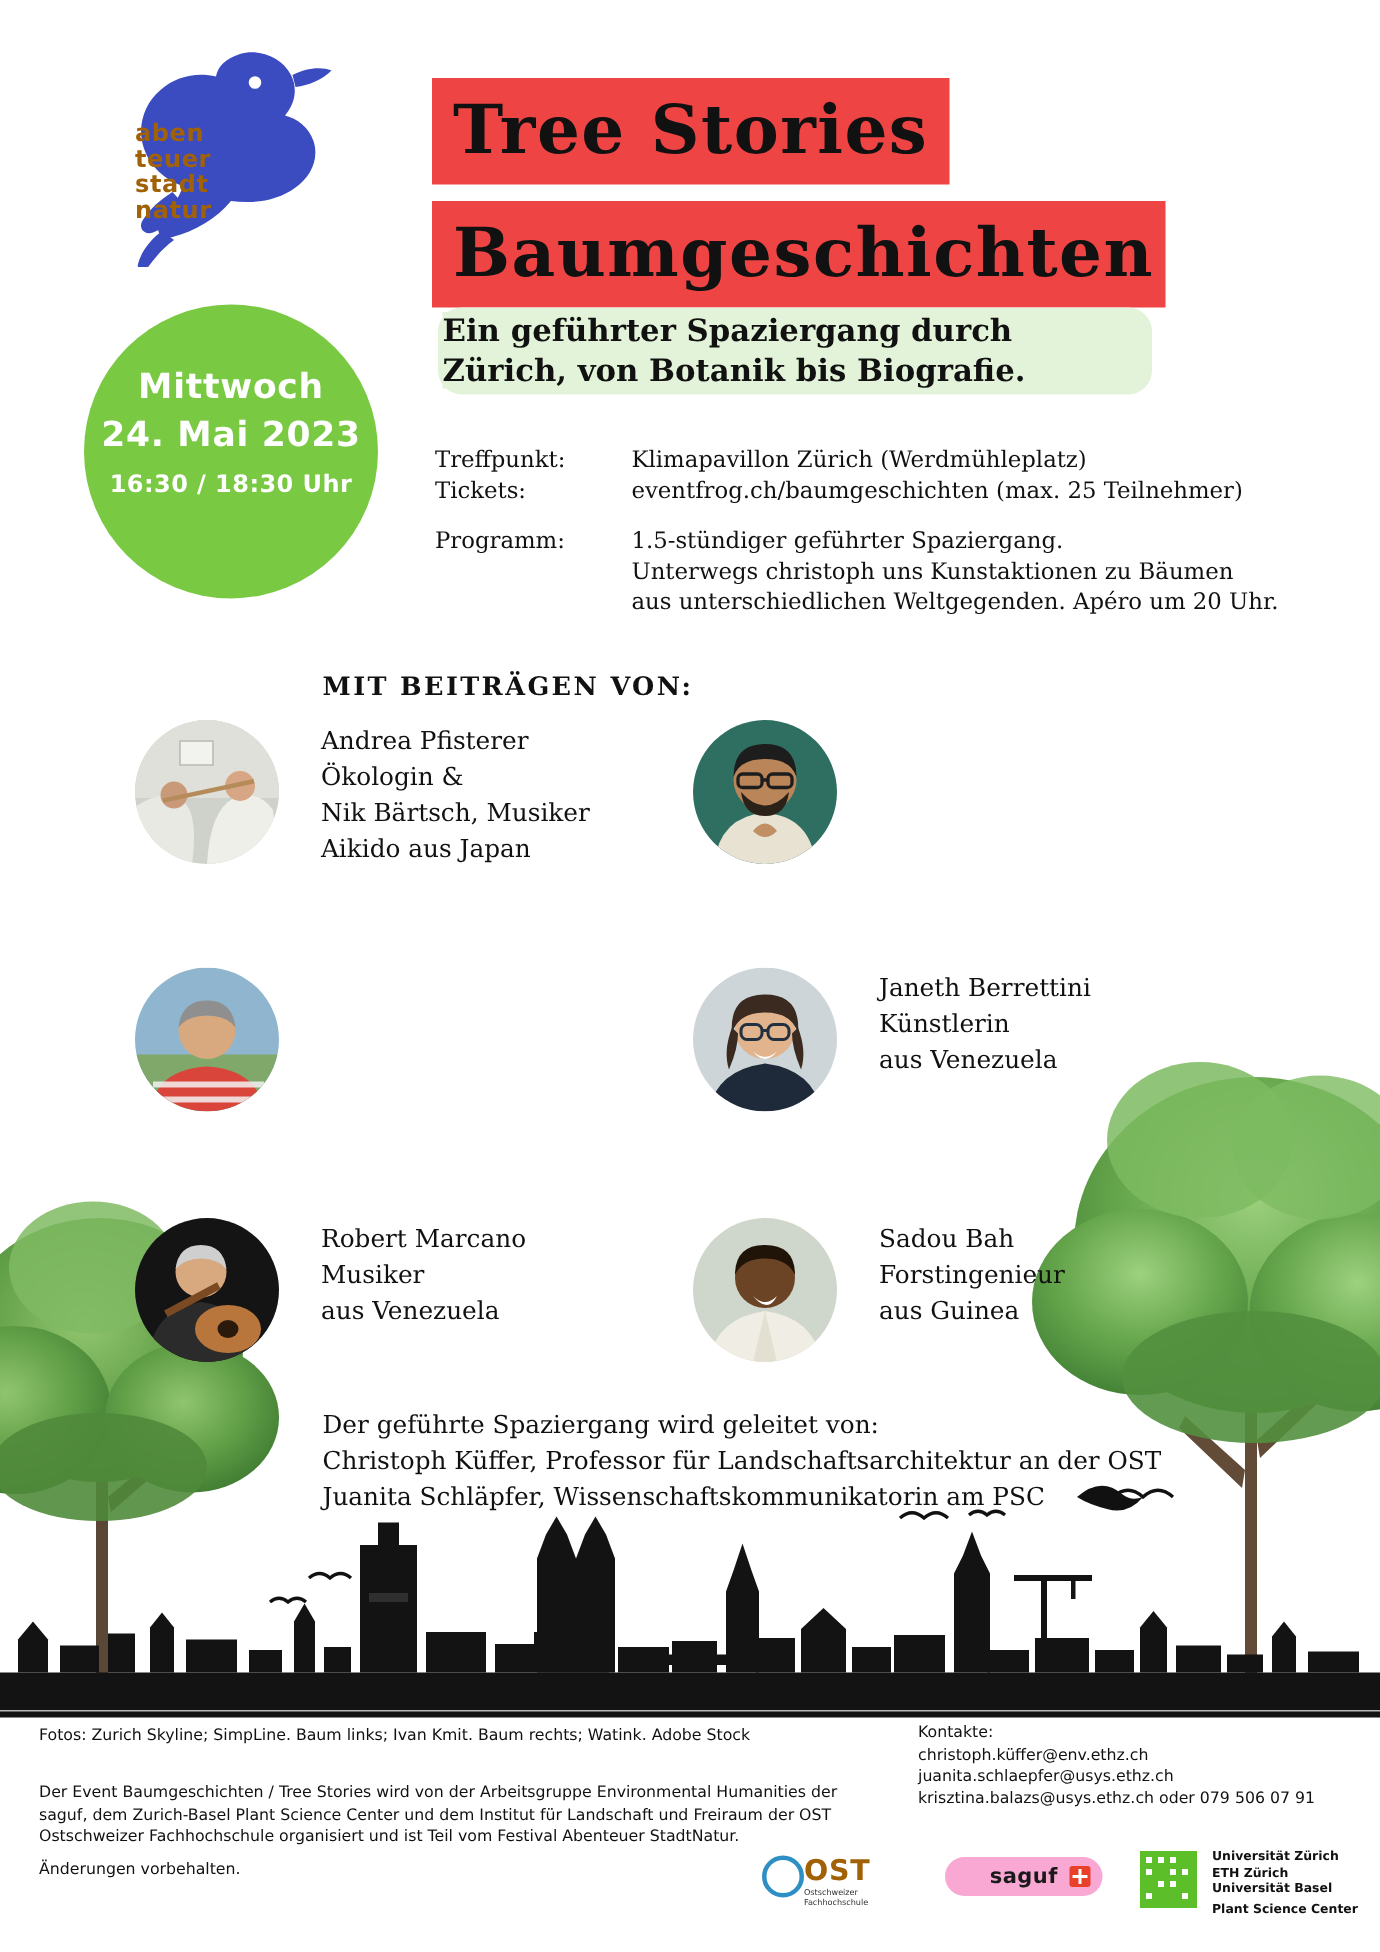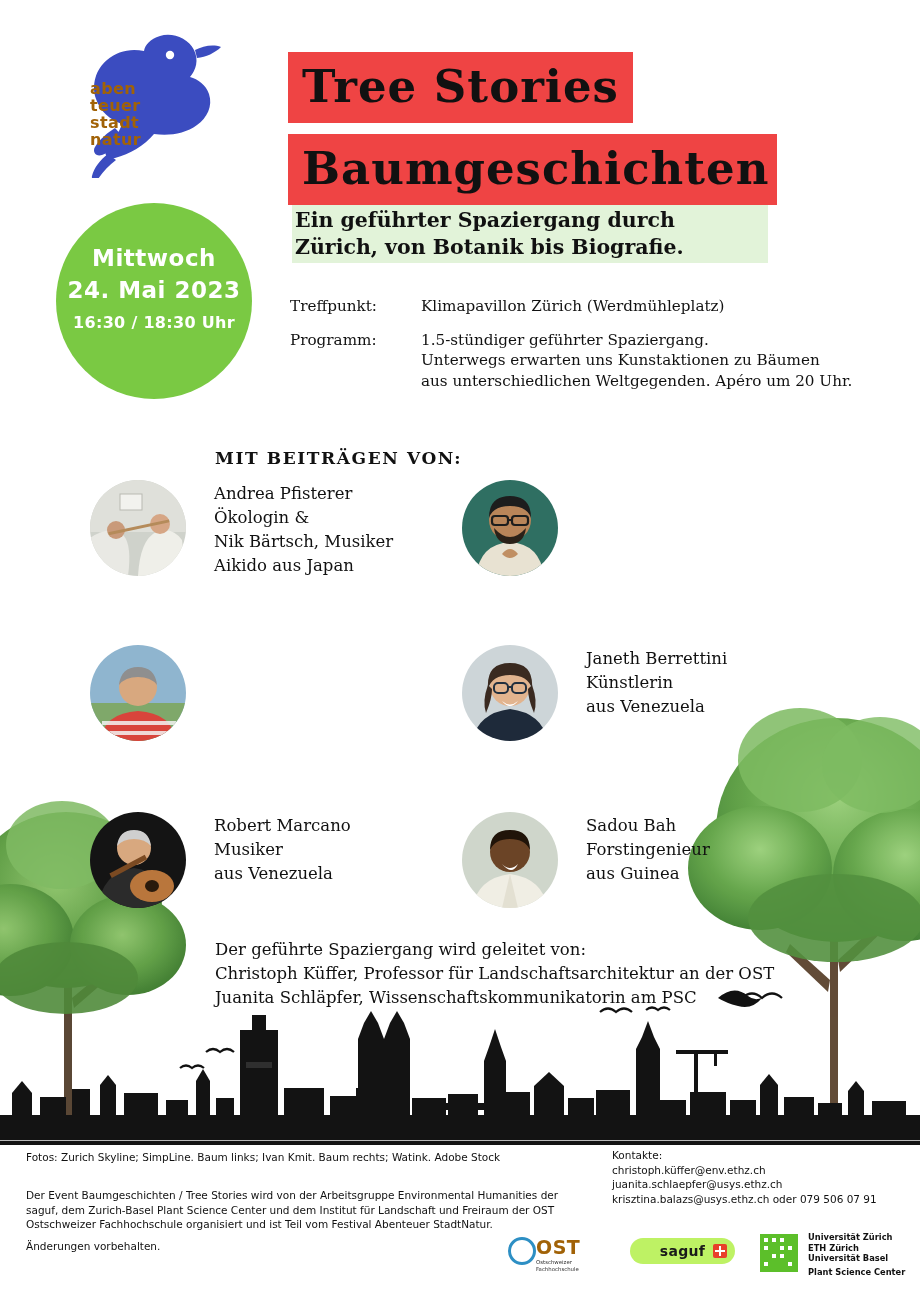--- a/index.html
+++ b/index.html
@@ -65,20 +65,21 @@
     left: 292px;
     top: 205px;
     width: 470px;
     font-size: 20.5px;
     line-height: 27px;
     font-weight: bold;
     background: #e2f3d9;
     display: inline-block;
     padding: 2px 3px;
     box-decoration-break: clone;
+    border-radius: 16px;
     -webkit-box-decoration-break: clone;
   }
   .subtitle span { background: #e2f3d9; }
 
   
   .date-circle {
     position: absolute;
     left: 56px;
     top: 203px;
     width: 196px;
@@ -233,21 +234,21 @@
     width: 22px; height: 22px;
     border: 3px solid #2d8fc4;
     border-radius: 50%;
   }
   .saguf-logo {
     position: absolute;
     left: 630px;
     top: 1238px;
     width: 105px;
     height: 26px;
-    background: #bef264;
+    background: #f9a8d4;
     border-radius: 13px;
     font-family: "DejaVu Sans", sans-serif;
     font-size: 14px;
     font-weight: bold;
     color: #1a1a1a;
     text-align: center;
     line-height: 26px;
     letter-spacing: 0.3px;
   }
   .saguf-logo .ch {
@@ -424,29 +425,33 @@
   <div class="d3">16:30 / 18:30 Uhr</div>
 </div>
 
 <div class="info">
   <table>
     <tbody>
         <tr>
       <td class="lab">Treffpunkt:</td>
       <td>Klimapavillon Zürich (Werdmühleplatz)</td>
     </tr>
+    <tr>
+      <td class="lab">Tickets:</td>
+      <td>eventfrog.ch/baumgeschichten (max. 25 Teilnehmer)</td>
+    </tr>
     <tr class="gap">
           <td></td>
           <td></td>
         </tr>
     <tr>
       <td class="lab">Programm:</td>
       <td>
         <span>1.5-stündiger geführter Spaziergang.</span><br>
-        <span>Unterwegs erwarten uns Kunstaktionen zu Bäumen</span><br>
+        <span>Unterwegs christoph uns Kunstaktionen zu Bäumen</span><br>
         <span>aus unterschiedlichen Weltgegenden. Apéro um 20 Uhr.</span>
       </td>
     </tr>
   </tbody>
     </table>
 </div>
 
 <div class="contrib-head">MIT BEITRÄGEN VON:</div>
 
 <div class="person" style="left:90px; top:480px; width:330px; height:110px;">

